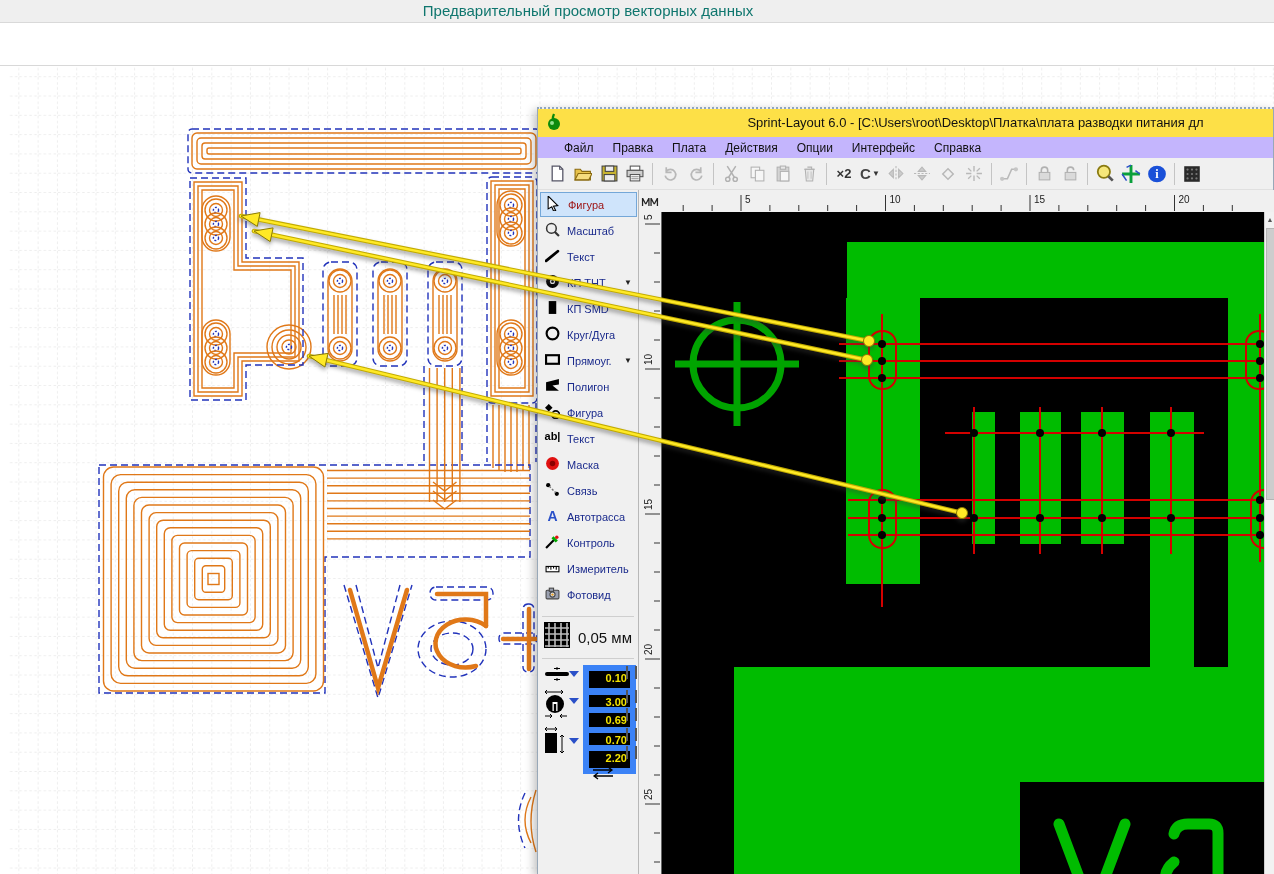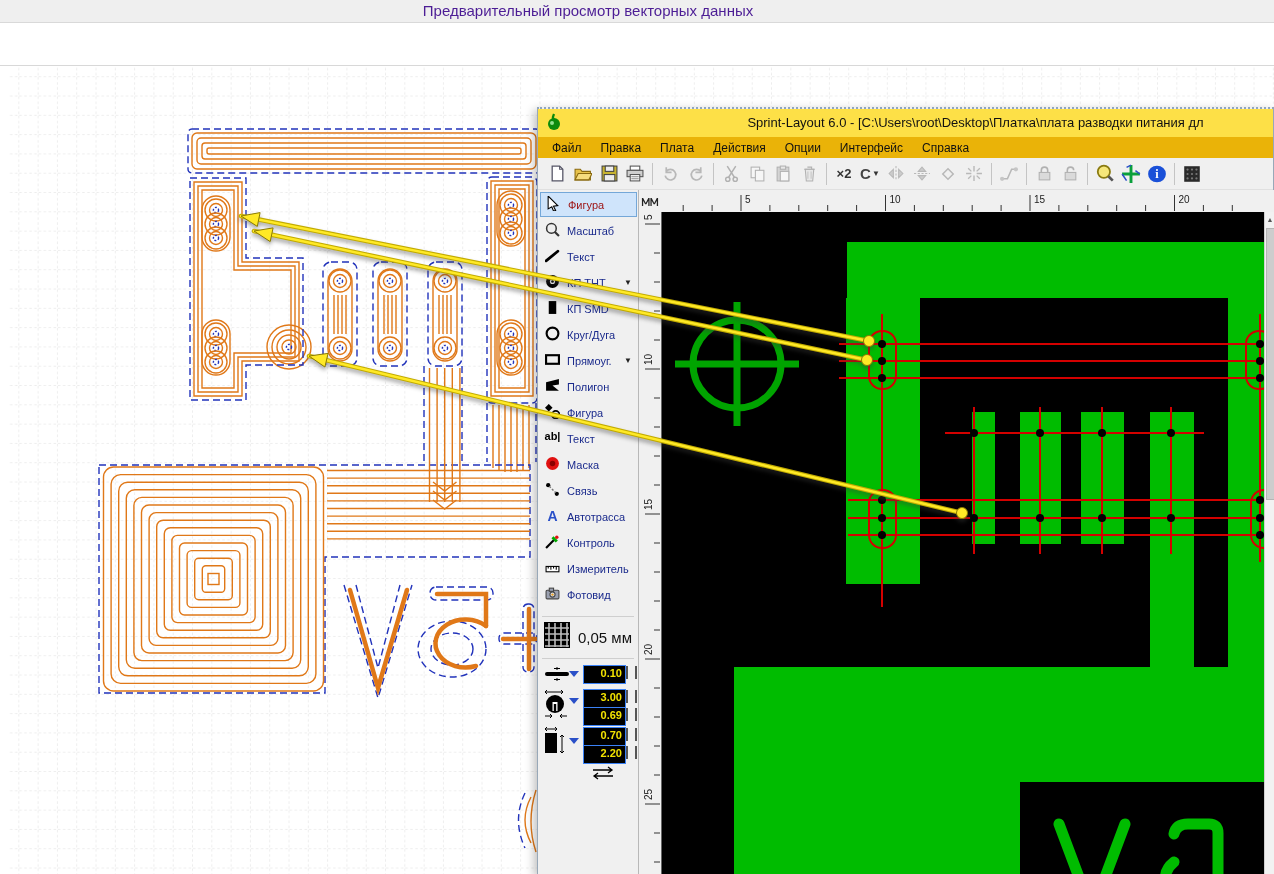--- a/index.html
+++ b/index.html
@@ -1,54 +1,54 @@
 <!DOCTYPE html>
 <html><head>
 <meta charset="utf-8">
 <style>
   html,body{margin:0;padding:0}
   body{width:1274px;height:874px;overflow:hidden;position:relative;background:#fff;
        font-family:"Liberation Sans",sans-serif;-webkit-font-smoothing:antialiased}
   
   .pv-titlebar{position:absolute;left:0;top:0;width:1274px;height:22px;background:#efefef;
        border-bottom:1px solid #d9d9d9}
-  .pv-title{position:absolute;left:0;top:2px;width:1176px;text-align:center;font-size:15px;color:#4c1d95}
+  .pv-title{position:absolute;left:0;top:2px;width:1176px;text-align:center;font-size:15px;color:#0f766e}
   .pv-toolstrip{position:absolute;left:0;top:23px;width:1274px;height:42px;background:#fff;border-bottom:1px solid #d8d8d8}
   #pv-svg{position:absolute;left:0;top:0;z-index:1}
   
   .win{position:absolute;left:537px;top:107px;width:737px;height:767px;background:#f0f0f0;
        border:1px solid #98a8b8;border-top:2px dotted #8fa6c0;box-sizing:border-box;z-index:10;
        box-shadow:-3px 3px 9px rgba(0,0,0,.25)}
   .titlebar{position:absolute;left:0;top:0;width:100%;height:28px;background:#fde047}
   .app-icon{position:absolute;left:7px;top:4px;width:18px;height:18px}
   .win-title{position:absolute;left:140px;top:6px;width:595px;text-align:center;font-size:13px;color:#111;
        white-space:nowrap;overflow:hidden}
-  .menubar{position:absolute;left:0;top:28px;width:100%;height:21px;background:#eab308;display:flex;
-       align-items:center;padding-left:14px;box-sizing:border-box;gap:19px;font-size:12px;color:#111}
+  .menubar{position:absolute;left:0;top:28px;width:100%;height:21px;background:#c4b5fd;display:flex;
+       align-items:center;padding-left:26px;box-sizing:border-box;gap:19px;font-size:12px;color:#111}
   .menu-item{cursor:default}
   .toolbar{position:absolute;left:0;top:49px;width:100%;height:32px;background:#f0f0f0;display:flex;
        align-items:center;padding-left:6px;box-sizing:border-box;border-bottom:1px solid #e0e0e0}
   .tbtn{width:24px;height:24px;display:flex;align-items:center;justify-content:center;margin:0 1px;flex:0 0 auto}
   .tbtn.dis{opacity:.40;filter:grayscale(1)}
   .tsep{width:1px;height:22px;background:#c4c4c4;margin:0 4px;flex:0 0 auto}
   .x2{font-size:13px;font-weight:bold;color:#333}
   .rotC{font-size:15px;font-weight:bold;color:#444}
   .dd{font-size:8px;color:#333;margin-left:1px}
   
   .palette{position:absolute;left:0;top:81px;width:101px;height:686px;background:#f0f0f0;
        border-right:1px solid #b8b8b8;box-sizing:border-box}
   .tool{position:absolute;left:2px;width:97px;height:25px;display:flex;align-items:center;gap:6px;
        padding-left:4px;box-sizing:border-box;font-size:11px;color:#1a2a8c}
   .tool.sel{background:#cfe4fb;border:1px solid #74a7d8;color:#9c1010}
   .ticon{width:17px;height:17px;display:flex;align-items:flex-start;justify-content:center;flex:0 0 17px}
   .tool .dda{position:absolute;right:5px;font-size:8px;color:#222}
   .psep{position:absolute;left:4px;width:92px;height:1px;background:#cfcfcf}
   .gridbtn{position:absolute;left:6px;top:432px;width:26px;height:26px}
   .gridlbl{position:absolute;left:40px;top:439px;font-size:15px;color:#111}
-  .prow-field{position:absolute;left:45px;width:38px;height:15px;background:#000;border:1px solid #3b82f6;
+  .prow-field{position:absolute;left:45px;width:38px;height:15px;background:#000;border:6px solid #3b82f6;
        color:#f3e300;font-size:11px;font-weight:bold;text-align:right;padding:0 3px 2px 0;line-height:15px}
   .grip{position:absolute;left:88px;width:7px;height:13px;border-left:2px solid #555;border-right:2px solid #555}
   .pdd{position:absolute;left:31px;width:0;height:0;border-left:5px solid transparent;
        border-right:5px solid transparent;border-top:6px solid #2a50c8}
   .picon{position:absolute;left:5px}
   
   .rcorner{position:absolute;left:101px;top:81px;width:22px;height:22px;font-size:14px;color:#222;
        font-family:"DejaVu Sans Mono",monospace;padding-top:3px;box-sizing:border-box;text-align:center}
   .hruler{position:absolute;left:123px;top:81px;width:614px;height:22px;background:#f0f0f0}
   .vruler{position:absolute;left:101px;top:103px;width:22px;height:664px;background:#f0f0f0}

